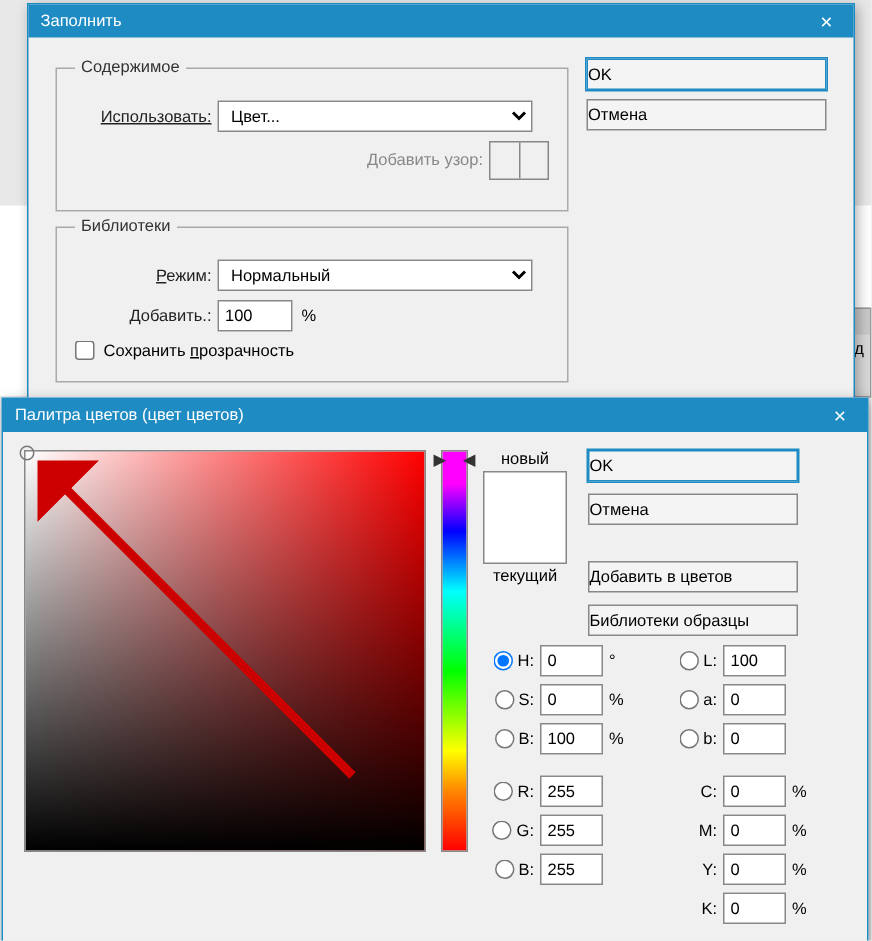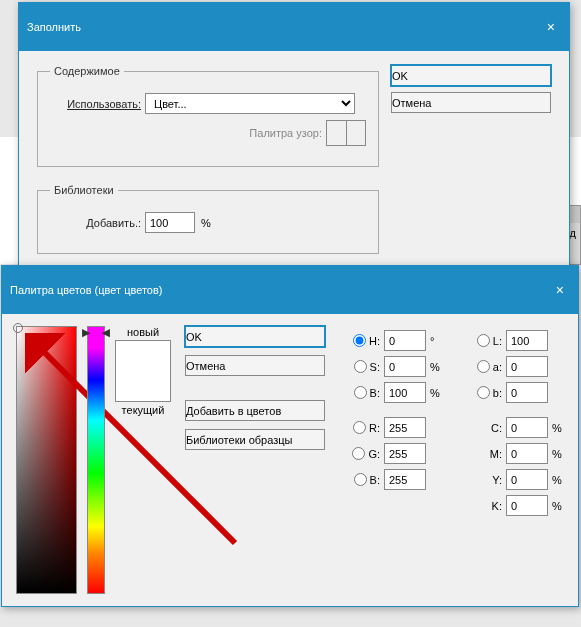--- a/index.html
+++ b/index.html
@@ -3,26 +3,26 @@
 <meta charset="utf-8">
 <style>
 *{box-sizing:border-box;margin:0;padding:0;font-family:"Segoe UI",Tahoma,sans-serif;font-size:11px}
 body{background:#e8e8e8;width:581px;height:627px;position:relative;overflow:hidden}
 .bgstrip{position:absolute;left:0;right:0;height:127px;top:137px;background:#fff}
 .panel-slice{position:absolute;right:0;top:205px;width:45px;height:60px;background:#d8d8d8;border:1px solid #999}
 .panel-tab{background:#c8c8c8;padding:3px 6px;font-size:10px}
 .panel-row{display:flex;align-items:center;padding:4px;gap:3px}
 .eye{width:12px;height:10px;border:1px solid #555;border-radius:50%}
 .dialog{position:absolute;background:#f0f0f0;border:1px solid #1e8bc3;box-shadow:2px 2px 8px rgba(0,0,0,.3)}
-.titlebar{background:#1e8bc3;color:#fff;display:flex;align-items:center;justify-content:space-between;padding:16px 8px;font-size:12px}
+.titlebar{background:#1e8bc3;color:#fff;display:flex;align-items:center;justify-content:space-between;padding:3px 8px;font-size:12px}
 .titlebar .x{color:#fff;font-size:14px;cursor:pointer;padding:0 6px}
 .dlg-body{padding:14px 18px;display:flex;gap:12px}
 .dlg-left{flex:1}
 .dlg-right{display:flex;flex-direction:column;gap:6px;width:160px}
-fieldset{border:1px solid #aaa;padding:10px 12px 14px;margin-bottom:17px}
+fieldset{border:1px solid #aaa;padding:10px 12px 14px;margin-bottom:4px}
 legend{padding:0 4px;color:#333}
 .row{display:flex;align-items:center;margin:6px 0}
 .lbl{text-align:right;padding-right:4px;min-width:95px;color:#222}
 .u{text-decoration:underline}
 select,input[type=text]{border:1px solid #888;background:#fff;padding:2px 4px;height:21px}
 select{width:210px}
 .num{width:50px}
 .btn{background:#f4f4f4;border:1px solid #888;padding:3px 0;text-align:left;cursor:pointer;height:21px;line-height:14px}
 .btn.primary{border:1px solid #1e8bc3;outline:1px solid #1e8bc3}
 .swatch-btn{width:40px;height:26px;border:1px solid #888;display:flex}
@@ -32,21 +32,21 @@
 .cb input{width:13px;height:13px}
 
 #cp{left:1px;top:265px;width:578px}
 .cp-body{padding:12px 14px;display:flex;gap:10px}
 .field{position:relative;width:268px;height:268px;background:linear-gradient(to top,#000,transparent),linear-gradient(to right,#fff,#ff0000);border:1px solid #888}
 .marker{position:absolute;left:-4px;top:-4px;width:10px;height:10px;border:1px solid #777;border-radius:50%}
 .arrow{position:absolute;left:8px;top:6px;width:230px;height:230px}
 .hue{width:18px;height:268px;border:1px solid #888;background:linear-gradient(to bottom,#f0f 0%,#f0f 8%,#00f 20%,#0ff 35%,#0f0 55%,#ff0 75%,#f80 85%,#f00 100%)}
 .hue-wrap{position:relative}
 .hue-ptr{position:absolute;left:-5px;top:0;width:28px;display:flex;justify-content:space-between;font-size:9px;color:#333}
-.col3{flex:1;display:flex;flex-direction:row;gap:21px}
+.col3{flex:1;display:flex;flex-direction:column;gap:2px}
 .prev-block{display:flex;gap:14px;align-items:flex-start}
 .prev-labels{display:flex;flex-direction:column;align-items:center;gap:2px}
 .prev-box{width:56px;height:62px;border:1px solid #888;background:#fff}
 .btncol{display:flex;flex-direction:column;gap:8px;width:140px}
 .vals{display:flex;gap:26px;margin-top:4px}
 .vcol{display:flex;flex-direction:column;gap:5px}
 .vrow{display:flex;align-items:center;gap:4px}
 .vrow .k{width:34px;text-align:right;display:flex;align-items:center;justify-content:flex-end;gap:3px}
 .vrow input[type=text]{width:42px;text-align:left}
 .vrow .unit{width:12px}
@@ -72,34 +72,42 @@
   </div>
   <div class="dlg-body">
     <div class="dlg-left">
       <fieldset>
         <legend>Содержимое</legend>
         <div class="row">
           <span class="lbl"><span class="u">Использовать:</span></span>
           <select><option>Цвет...</option></select>
         </div>
         <div class="row" style="justify-content:flex-end">
-          <span class="lbl" style="color:#888">Палитра узор:</span>
+          <span class="lbl" style="color:#888">Добавить узор:</span>
           <div class="swatch-btn">
               <span></span>
               <span></span>
             </div>
         </div>
       </fieldset>
       <fieldset>
         <legend>Библиотеки</legend>
         <div class="row">
+          <span class="lbl"><span class="u">Р</span>ежим:</span>
+          <select><option>Нормальный</option></select>
+        </div>
+        <div class="row">
           <span class="lbl">Добавить.:</span>
           <input type="text" class="num" value="100" style="">
           <span style="margin-left:6px">%</span>
         </div>
+        <label class="cb">
+          <input type="checkbox" style="">
+          <span>Сохранить <span class="u">п</span>розрачность</span>
+        </label>
       </fieldset>
     </div>
     <div class="dlg-right">
       <div class="btn primary">OK</div>
       <div class="btn">Отмена</div>
     </div>
   </div>
 </div>
 
 <div class="dialog" id="cp">

